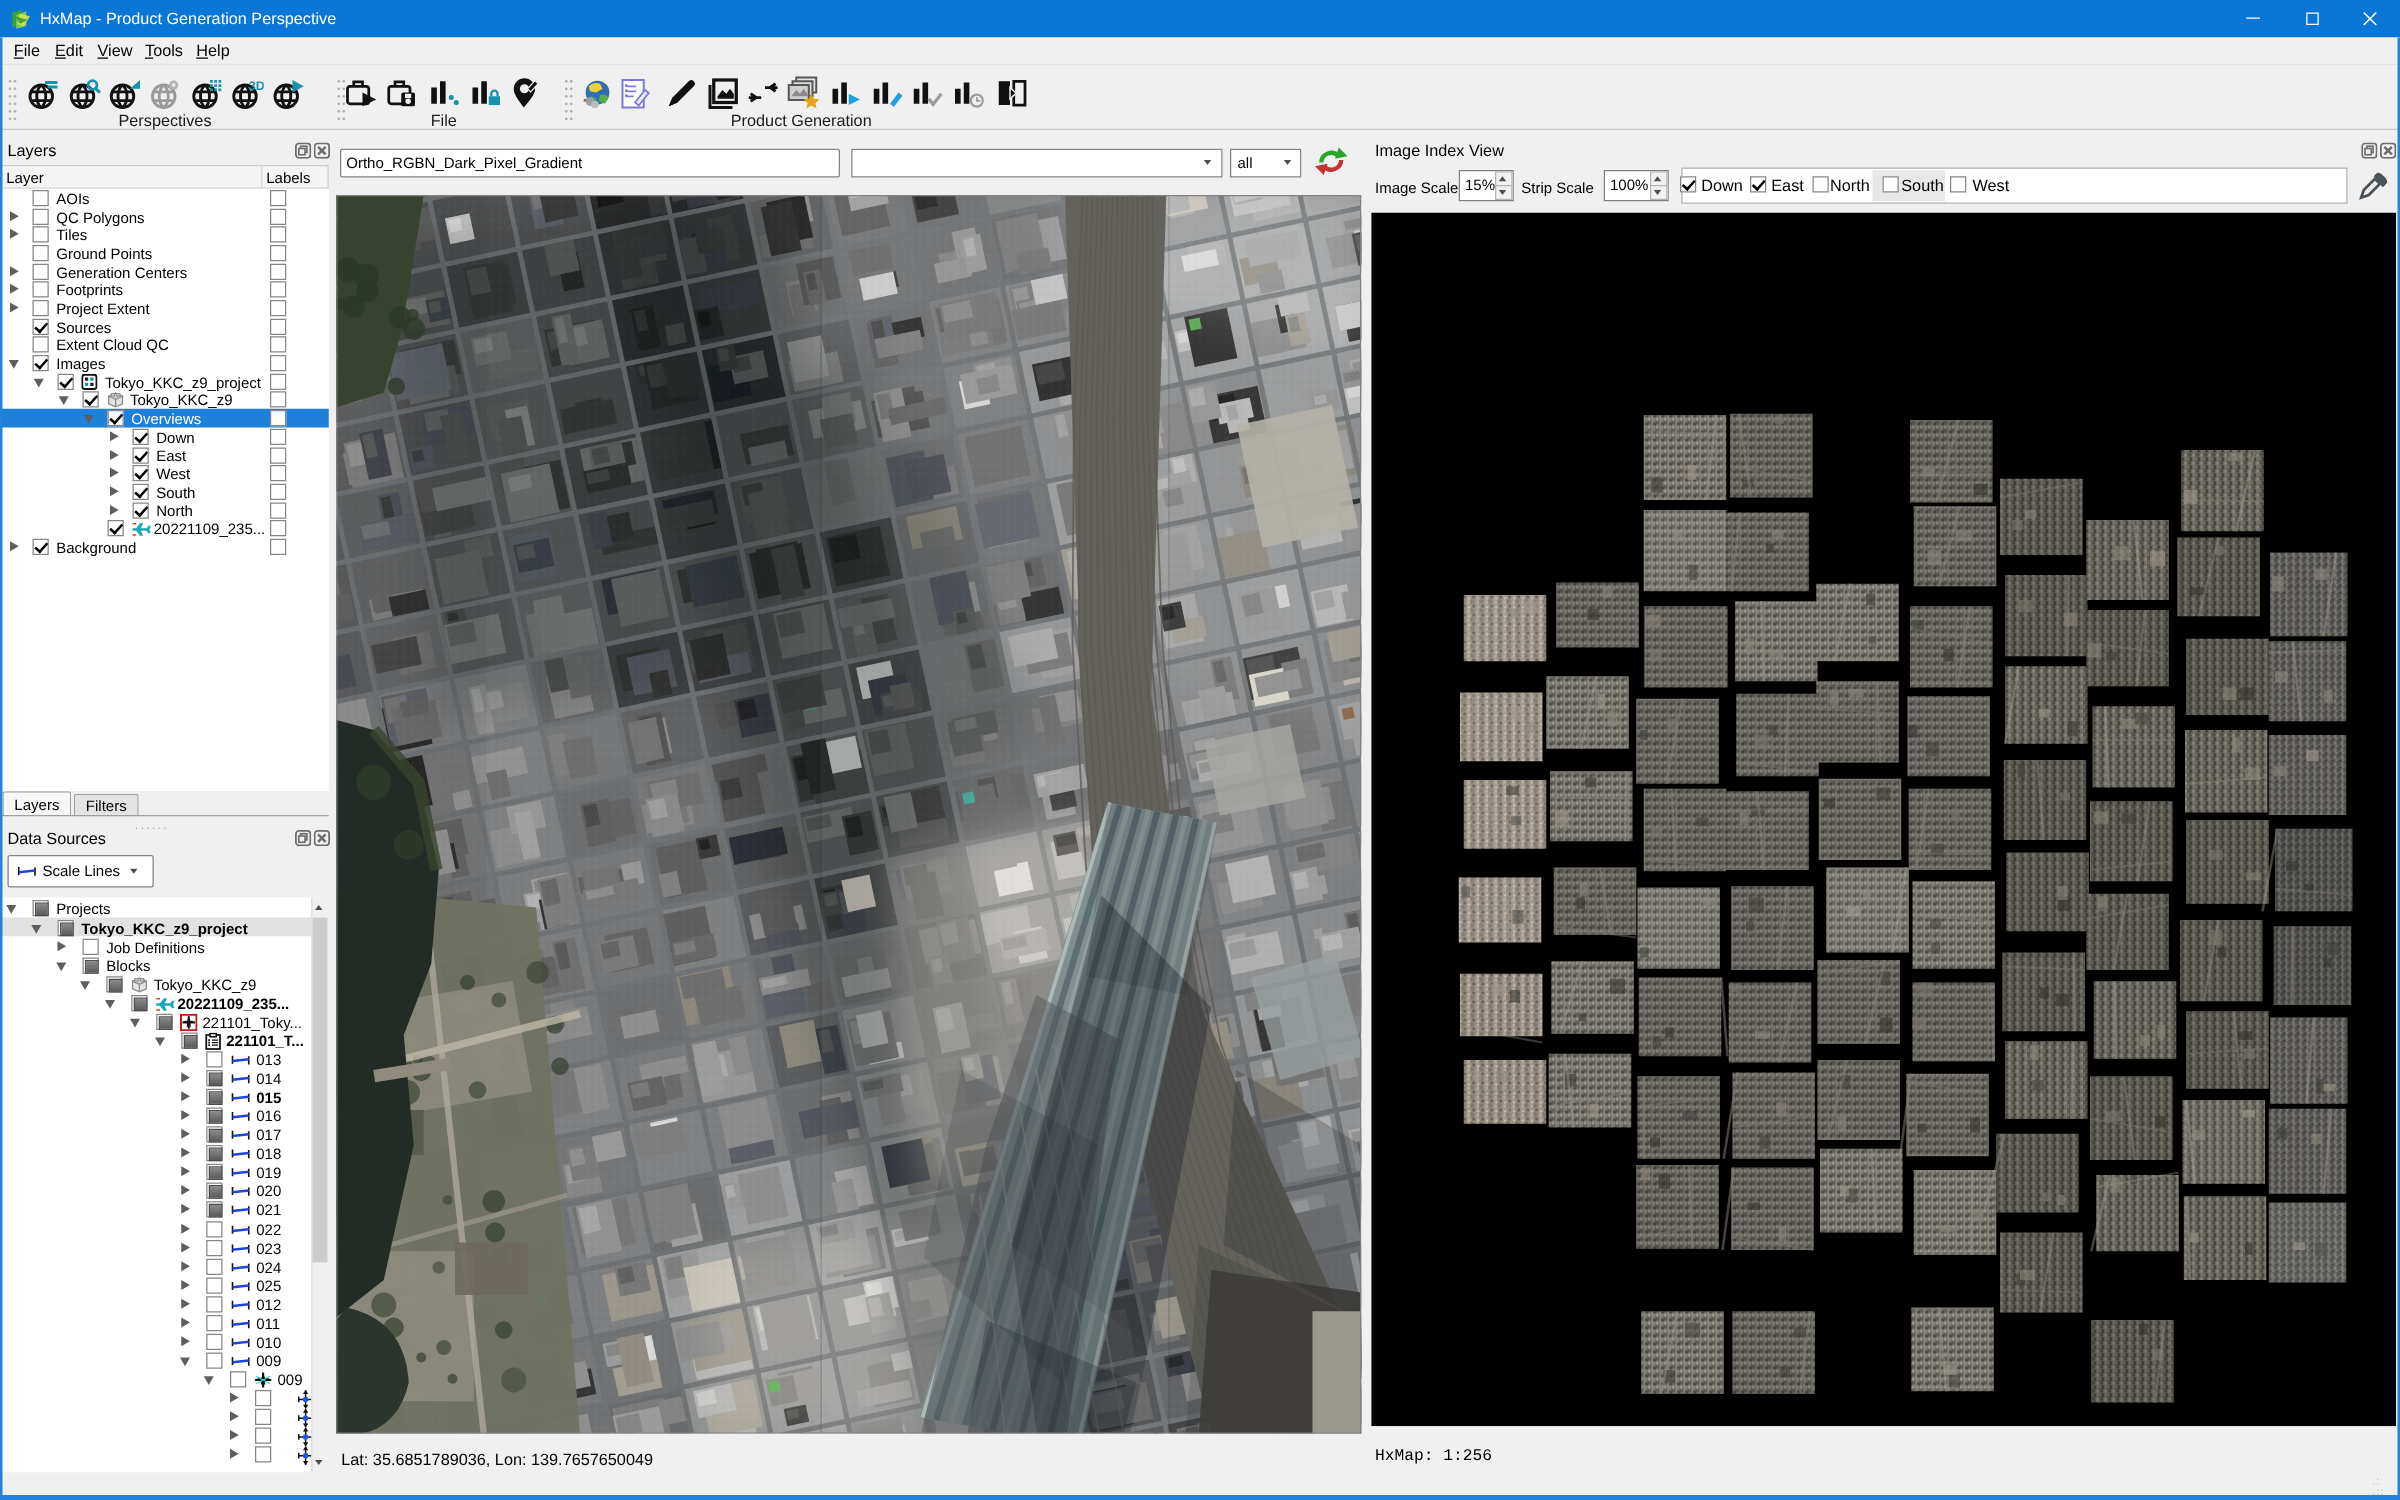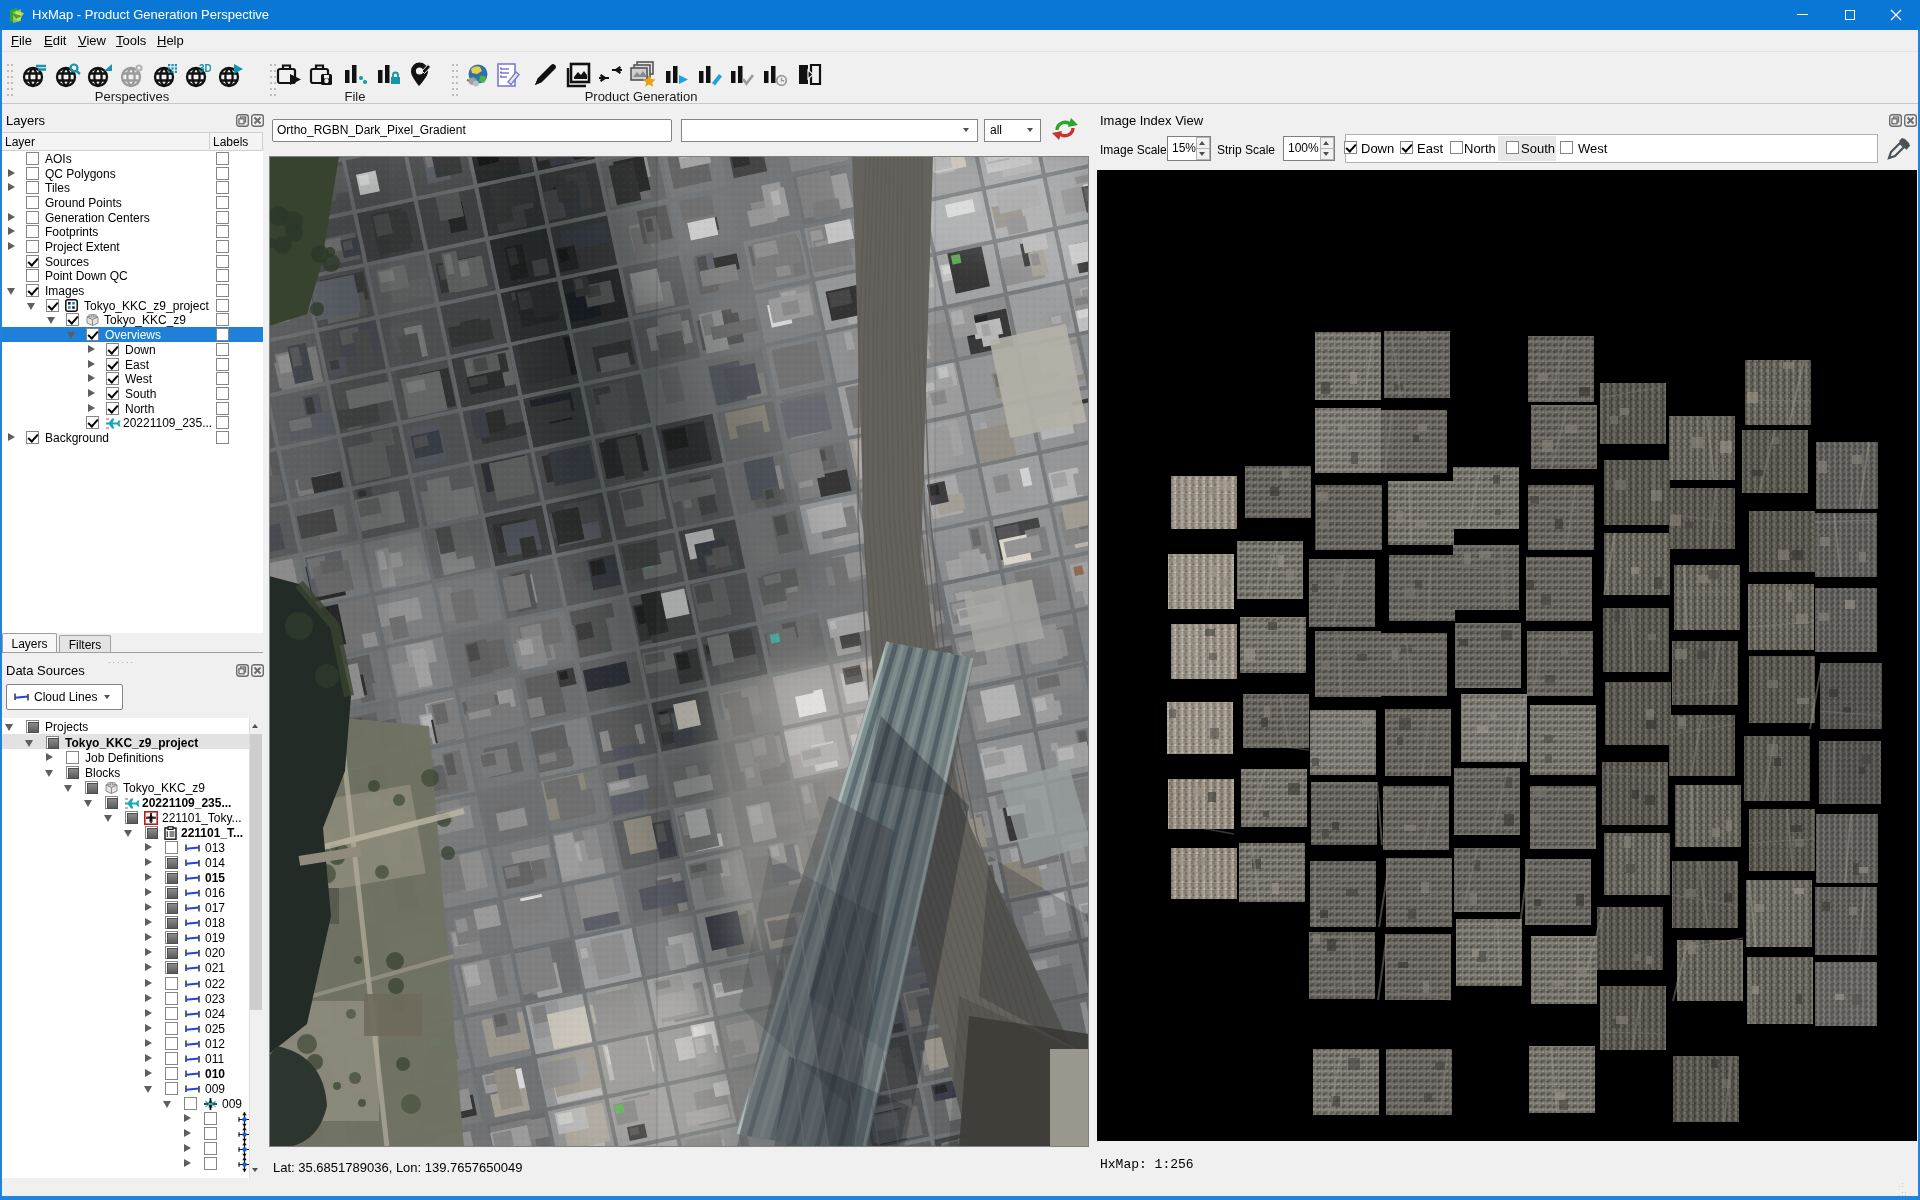--- a/index.html
+++ b/index.html
@@ -298,21 +298,21 @@
 <div class="trow" style="left:45px;top:225px;color:#000">Footprints</div>
 <div class="cb" style="left:216px;top:225px"></div>
 <div class="exr" style="left:8px;top:242px"></div>
 <div class="cb " style="left:26px;top:240px"></div>
 <div class="trow" style="left:45px;top:240px;color:#000">Project Extent</div>
 <div class="cb" style="left:216px;top:240px"></div>
 <div class="cb c" style="left:26px;top:255px"></div>
 <div class="trow" style="left:45px;top:255px;color:#000">Sources</div>
 <div class="cb" style="left:216px;top:255px"></div>
 <div class="cb " style="left:26px;top:269px"></div>
-<div class="trow" style="left:45px;top:269px;color:#000">Point Down QC</div>
+<div class="trow" style="left:45px;top:269px;color:#000">Extent Cloud QC</div>
 <div class="cb" style="left:216px;top:269px"></div>
 <div class="exd" style="left:7px;top:288px"></div>
 <div class="cb c" style="left:26px;top:284px"></div>
 <div class="trow" style="left:45px;top:284px;color:#000">Images</div>
 <div class="cb" style="left:216px;top:284px"></div>
 <div class="exd" style="left:27px;top:303px"></div>
 <div class="cb c" style="left:46px;top:299px"></div>
 <svg class="abs" style="left:65px;top:298.8px" width="13" height="13" viewBox="0 0 13 13">
     <rect x="0.8" y="0.8" width="11.4" height="11.4" rx="2" fill="#fff" stroke="#111" stroke-width="1.5"></rect>
     <rect x="3" y="3" width="2.6" height="2.6" fill="#222"></rect>
@@ -382,21 +382,21 @@
   </svg>
 <svg class="abs" style="left:251px;top:664px" width="13" height="13" viewBox="0 0 13 13">
     <rect x="0.7" y="0.7" width="11.6" height="11.6" rx="2.5" fill="none" stroke="#6d6d6d" stroke-width="1.4"></rect>
     <path d="M3.5 3.5 L9.5 9.5 M9.5 3.5 L3.5 9.5" stroke="#6d6d6d" stroke-width="2"></path>
   </svg>
 <div class="combo" style="left:6px;top:684px;width:117px;height:26px"></div>
 <svg class="abs" style="left:13px;top:691px" width="17" height="12" viewBox="0 0 17 12">
     <path d="M2 2.5 V9 M15 3 V9.5" stroke="#111" stroke-width="1.3"></path>
     <path d="M2 6 L15 6.4" stroke="#2244dd" stroke-width="2" transform="rotate(-8 8 6)"></path>
   </svg>
-<div class="abs" style="left:34px;top:690px;font-size:12px">Cloud Lines</div>
+<div class="abs" style="left:34px;top:690px;font-size:12px">Scale Lines</div>
 <div class="darr" style="left:104px;top:695px"></div>
 <div class="abs" style="left:0px;top:718px;width:263px;height:460px;background:#fff;border-left:1px solid #c8c8c8"></div>
 <div class="exd" style="left:5px;top:724px"></div>
 <div class="cb d" style="left:26px;top:720px"></div>
 <div class="trow" style="left:45px;top:720px;font-weight:normal">Projects</div>
 <div class="abs" style="left:0px;top:734px;width:249px;height:15px;background:#e2e2e2"></div>
 <div class="exd" style="left:25px;top:740px"></div>
 <div class="cb d" style="left:46px;top:736px"></div>
 <div class="trow" style="left:65px;top:736px;font-weight:bold">Tokyo_KKC_z9_project</div>
 <div class="exr" style="left:46px;top:753px"></div>
@@ -549,21 +549,21 @@
     <path d="M2 2.5 V9 M15 3 V9.5" stroke="#111" stroke-width="1.3"></path>
     <path d="M2 6 L15 6.4" stroke="#2244dd" stroke-width="2" transform="rotate(-8 8 6)"></path>
   </svg>
 <div class="trow" style="left:205px;top:1052px;font-weight:normal">011</div>
 <div class="exr" style="left:145px;top:1069px"></div>
 <div class="cb" style="left:165px;top:1067px"></div>
 <svg class="abs" style="left:183.6px;top:1067.88px" width="17" height="12" viewBox="0 0 17 12">
     <path d="M2 2.5 V9 M15 3 V9.5" stroke="#111" stroke-width="1.3"></path>
     <path d="M2 6 L15 6.4" stroke="#2244dd" stroke-width="2" transform="rotate(-8 8 6)"></path>
   </svg>
-<div class="trow" style="left:205px;top:1067px;font-weight:bold">010</div>
+<div class="trow" style="left:205px;top:1067px;font-weight:normal">010</div>
 <div class="exd" style="left:144px;top:1086px"></div>
 <div class="cb" style="left:165px;top:1082px"></div>
 <svg class="abs" style="left:183.6px;top:1082.94px" width="17" height="12" viewBox="0 0 17 12">
     <path d="M2 2.5 V9 M15 3 V9.5" stroke="#111" stroke-width="1.3"></path>
     <path d="M2 6 L15 6.4" stroke="#2244dd" stroke-width="2" transform="rotate(-8 8 6)"></path>
   </svg>
 <div class="trow" style="left:205px;top:1082px;font-weight:normal">009</div>
 <div class="exd" style="left:163px;top:1101px"></div>
 <div class="cb" style="left:184px;top:1097px"></div>
 <svg class="abs" style="left:203px;top:1097px" width="15" height="14" viewBox="0 0 15 14">

